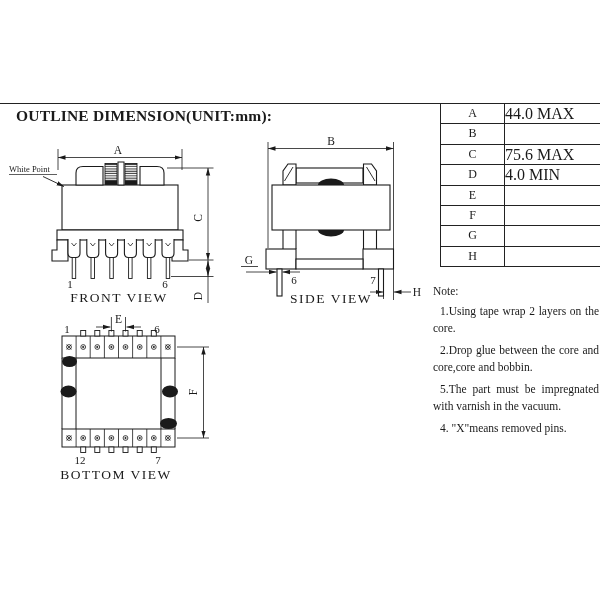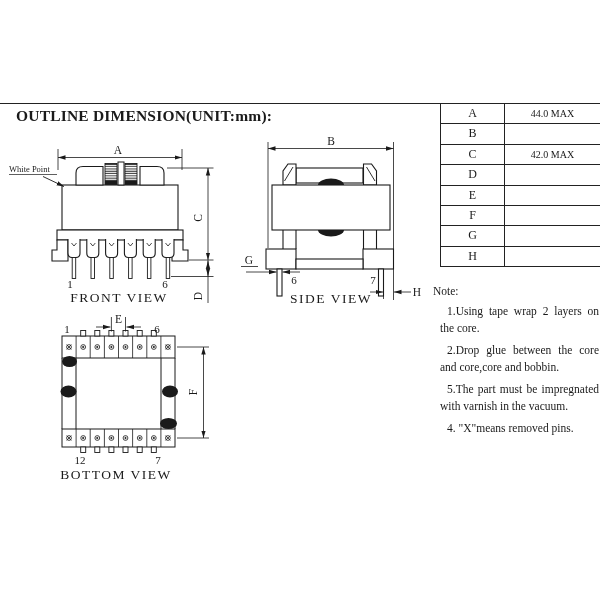--- a/index.html
+++ b/index.html
@@ -5,25 +5,25 @@
   html,body{margin:0;padding:0;background:#fff;}
   .canvas{position:relative;width:600px;height:524px;background:#ffffff;overflow:hidden;
           font-family:"Liberation Serif", serif;color:#1a1a1a;}
   .page-rule{position:absolute;left:0;top:103px;width:600px;height:0;border-top:1.6px solid #222;}
   .title{position:absolute;left:16px;top:107px;font-size:15.5px;font-weight:bold;letter-spacing:.2px;white-space:nowrap;}
   
   .dim-table{position:absolute;left:440px;top:103px;width:159px;border:1.2px solid #222;border-top:1.6px solid #222;}
   .trow{display:flex;height:19.4px;}
   .trow + .trow{border-top:1px solid #222;}
   .tkey{width:63px;border-right:1px solid #222;text-align:center;font-size:12px;line-height:19.4px;}
-  .tval{flex:1;text-align:center;font-size:10px;line-height:19.4px;}
+  .tval{flex:1;text-align:left;font-size:16px;line-height:19.4px;}
   
   .notes{position:absolute;left:433px;top:284px;width:166px;font-size:11.5px;}
   .notes-heading{line-height:14px;margin-bottom:5px;}
-  .notes p{margin:0 0 6px 7px;line-height:16.5px;text-indent:7px;text-align:justify;}
+  .notes p{margin:0 0 6px 0;line-height:16.5px;text-indent:7px;text-align:justify;}
   svg.drawing{position:absolute;left:0;top:0;}
   svg text{font-family:"Liberation Serif", serif;fill:#1a1a1a;}
   .dimtxt{font-size:11.5px;}
   .pintxt{font-size:11px;}
   .viewlabel{font-size:13.5px;letter-spacing:1.5px;}
   .wptxt{font-size:8.5px;}
 </style>
 </head>
 <body>
 
@@ -35,24 +35,25 @@
   <div class="dim-table">
     <div class="trow">
         <div class="tkey">A</div>
         <div class="tval">44.0 MAX</div>
       </div>
     <div class="trow">
         <div class="tkey">B</div>
       </div>
     <div class="trow">
         <div class="tkey">C</div>
-        <div class="tval">42.0 MAX</div>
+        <div class="tval">75.6 MAX</div>
       </div>
     <div class="trow">
         <div class="tkey">D</div>
+        <div class="tval">4.0 MIN</div>
       </div>
     <div class="trow">
         <div class="tkey">E</div>
       </div>
     <div class="trow">
         <div class="tkey">F</div>
       </div>
     <div class="trow">
         <div class="tkey">G</div>
       </div>

